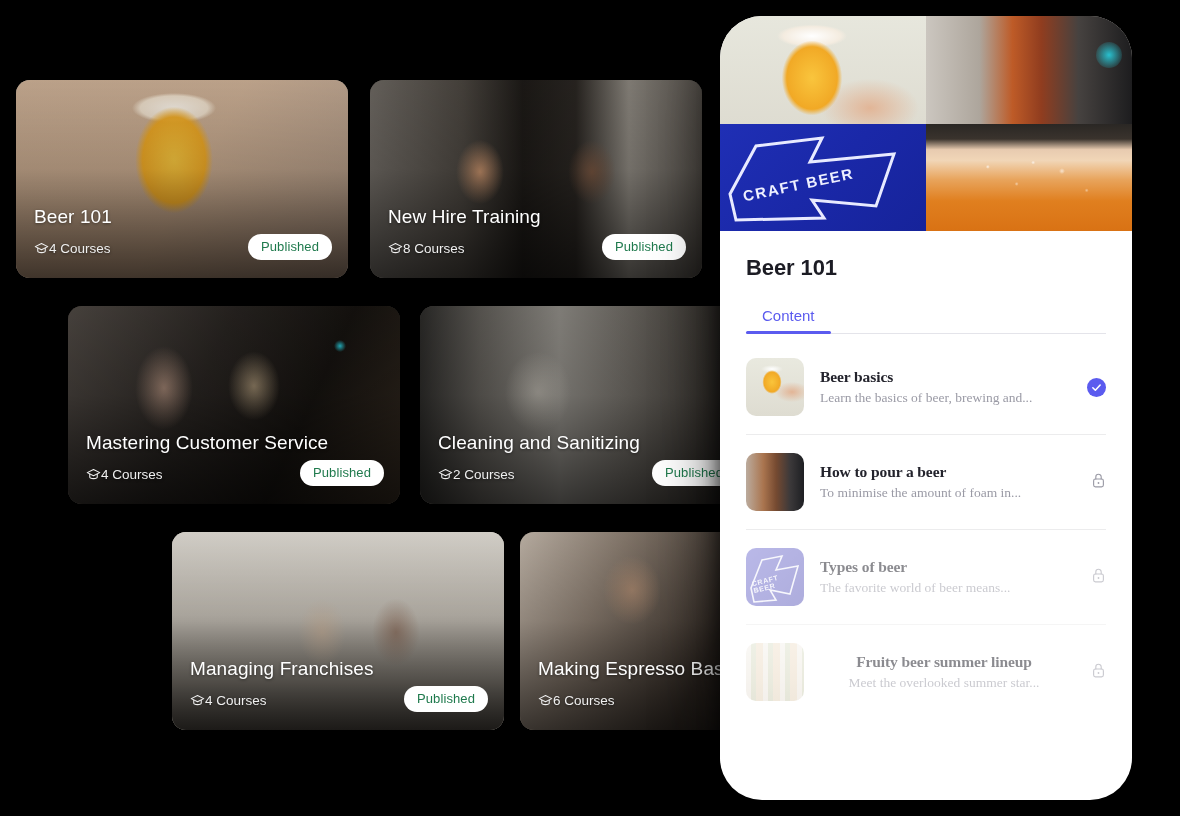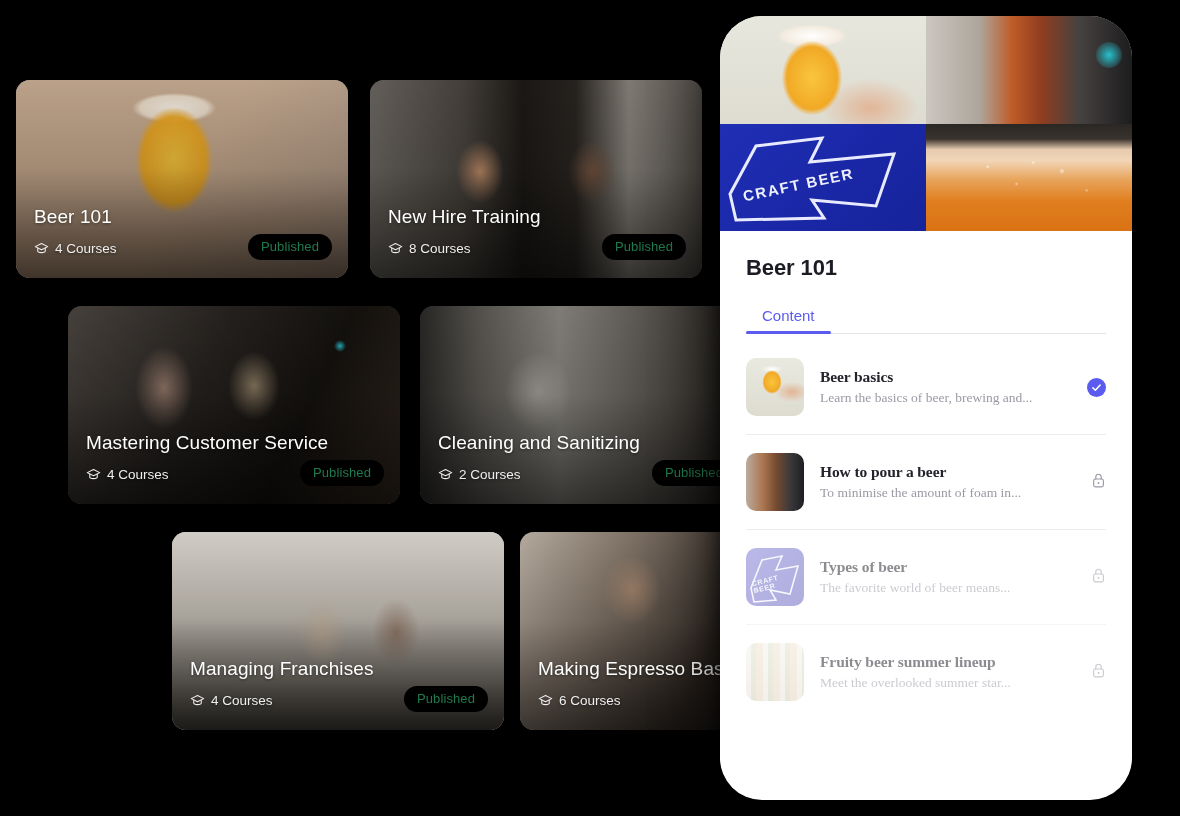--- a/index.html
+++ b/index.html
@@ -30,28 +30,28 @@
     background: linear-gradient(to bottom, rgba(0,0,0,0.10) 0%, rgba(0,0,0,0.18) 45%, rgba(0,0,0,0.62) 100%);
   }
   .card .card-title {
     position:absolute; left:18px; bottom:50px;
     color:#fff; font-size:19px; font-weight:400;
     letter-spacing:0.1px; white-space:nowrap;
     text-shadow: 0 1px 3px rgba(0,0,0,0.45);
   }
   .card .card-meta {
     position:absolute; left:18px; bottom:22px;
-    display:flex; align-items:center; gap:6px;
+    display:flex; align-items:center; 
     color:#efefef; font-size:13.5px;
     text-shadow: 0 1px 3px rgba(0,0,0,0.5);
   }
   .card .card-meta .cap-icon { display:flex; align-items:center; }
   .badge {
     position:absolute; right:16px; bottom:18px;
-    background:#000000;
+    background:#ffffff;
     color:#1f7a4d;
     font-size:13px;
     padding:5px 13px 6px;
     border-radius:999px;
     letter-spacing:0.1px;
     white-space:nowrap;
   }
 
   
   #card-beer101          { left:16px;  top:80px; }
@@ -200,21 +200,21 @@
   }
 
   .content-list { margin-top:6px; }
   .content-item {
     display:flex; align-items:center;
     gap:16px;
     padding:18px 0 18px 0;
     border-bottom:1px solid #ececed;
     cursor:pointer;
   }
-  .content-item:last-child { border-bottom:none; }
+  .content-item:last-child { border-bottom:none;text-align:center; }
   .content-item.faded { opacity:0.52; }
   .thumb {
     width:58px; height:58px;
     border-radius:10px;
     flex:0 0 58px;
     background-size:cover; background-position:center;
   }
   .th-beerbasics {
     background:
       radial-gradient(ellipse 13px 16px at 26px 24px, rgba(250,196,56,0.98) 0%, rgba(242,166,28,0.95) 62%, rgba(242,166,28,0) 74%),

